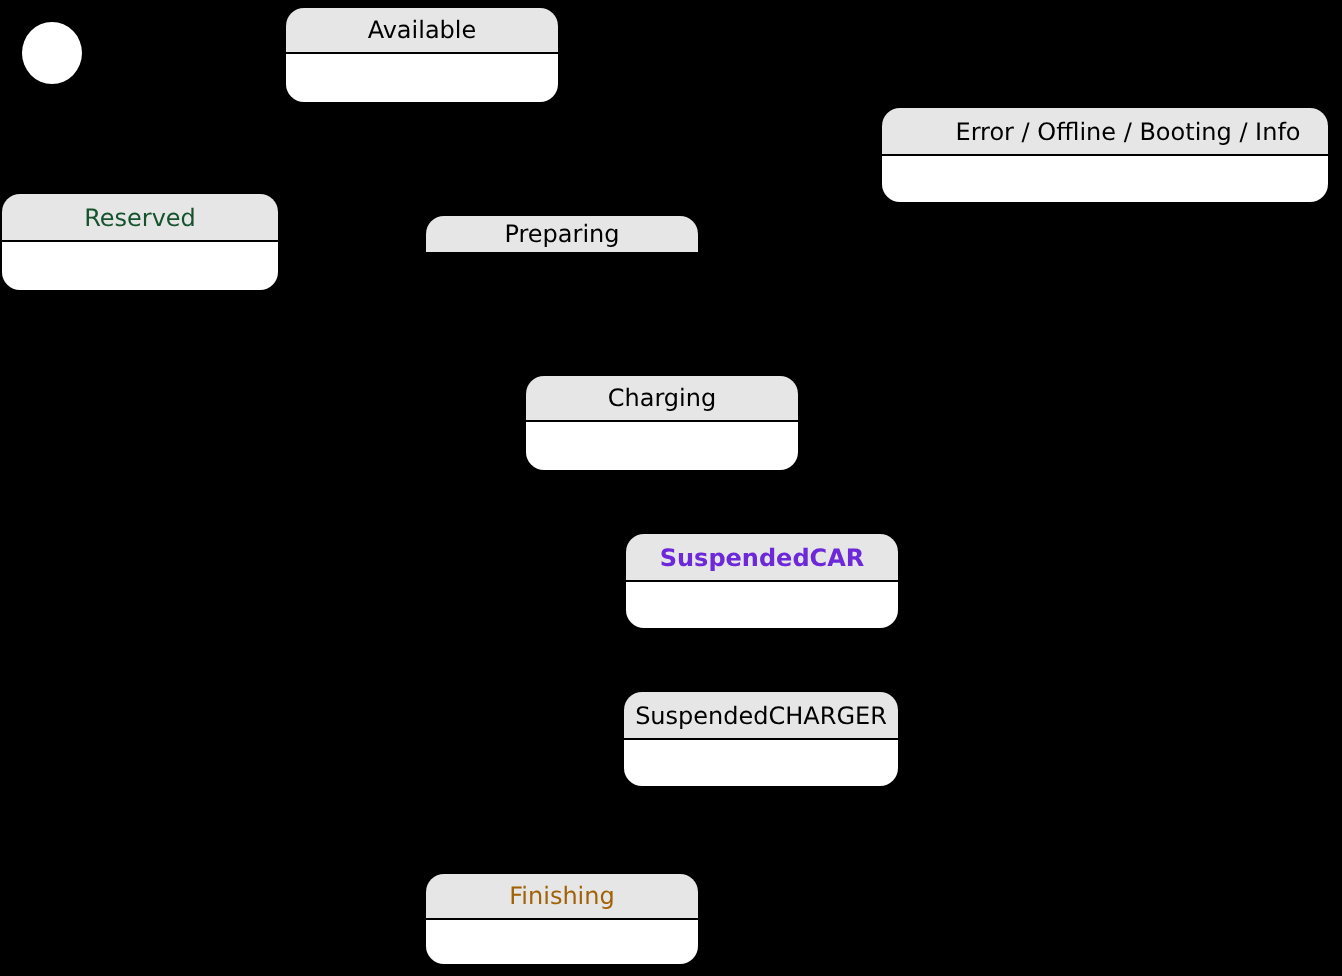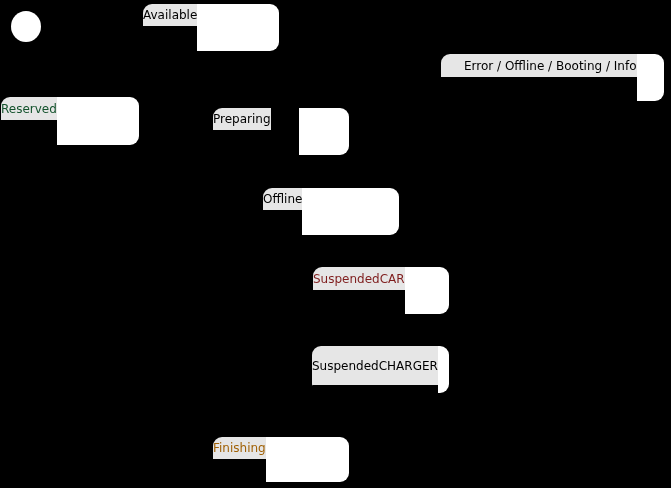--- a/index.html
+++ b/index.html
@@ -19,21 +19,21 @@
     position: absolute;
     border-radius: 50%;
   }
   .state-node {
     position: absolute;
     box-sizing: border-box;
     border-radius: 10px;
     border: 1px solid #000000;
     overflow: hidden;
     display: flex;
-    flex-direction: row;
+    flex-direction: column;
   }
   .state-node .state-header {
     box-sizing: border-box;
     border-bottom: 1.5px solid #000000;
     display: flex;
     align-items: center;
     justify-content: center;
     font-size: 12px;
     line-height: 1;
     white-space: nowrap;
@@ -58,29 +58,29 @@
       </div>
       <div class="state-node" style="left: 0px; top: 96px; width: 140px; height: 50px; border-color: rgb(0, 0, 0);">
         <div class="state-header" style="height: 24px; background: rgb(230, 230, 230); color: #14532d;">Reserved</div>
         <div class="state-body" style="background: rgb(255, 255, 255);"></div>
       </div>
       <div class="state-node" style="left: 212px; top: 107px; width: 138px; height: 49px; border-color: rgb(0, 0, 0); gap: 28px;">
         <div class="state-header" style="height: 23px; background: rgb(230, 230, 230); color: rgb(0, 0, 0);">Preparing</div>
         <div class="state-body" style="background: rgb(255, 255, 255);"></div>
       </div>
       <div class="state-node" style="left: 262px; top: 187px; width: 138px; height: 49px; border-color: rgb(0, 0, 0);">
-        <div class="state-header" style="height: 23px; background: rgb(230, 230, 230); color: rgb(0, 0, 0);">Offline</div>
+        <div class="state-header" style="height: 23px; background: rgb(230, 230, 230); color: rgb(0, 0, 0);">Charging</div>
         <div class="state-body" style="background: rgb(255, 255, 255);"></div>
       </div>
       <div class="state-node" style="left: 312px; top: 266px; width: 138px; height: 49px; border-color: rgb(0, 0, 0);">
-        <div class="state-header" style="height: 24px; background: rgb(230, 230, 230); color: #7f1d1d;">SuspendedCAR</div>
+        <div class="state-header" style="height: 24px; background: rgb(230, 230, 230); color: #6d28d9; font-weight: bold;">SuspendedCAR</div>
         <div class="state-body" style="background: rgb(255, 255, 255);"></div>
       </div>
       <div class="state-node" style="left: 311px; top: 345px; width: 139px; height: 49px; border-color: rgb(0, 0, 0);">
-        <div class="state-header" style="height: 40px; background: rgb(230, 230, 230); color: rgb(0, 0, 0);">SuspendedCHARGER</div>
+        <div class="state-header" style="height: 24px; background: rgb(230, 230, 230); color: rgb(0, 0, 0);">SuspendedCHARGER</div>
         <div class="state-body" style="background: rgb(255, 255, 255);"></div>
       </div>
       <div class="state-node" style="left: 212px; top: 436px; width: 138px; height: 47px; border-color: rgb(0, 0, 0);">
         <div class="state-header" style="height: 23px; background: rgb(230, 230, 230); color: #a16207;">Finishing</div>
         <div class="state-body" style="background: rgb(255, 255, 255);"></div>
       </div>
     </div>
 </div>
 
 </body></html>

